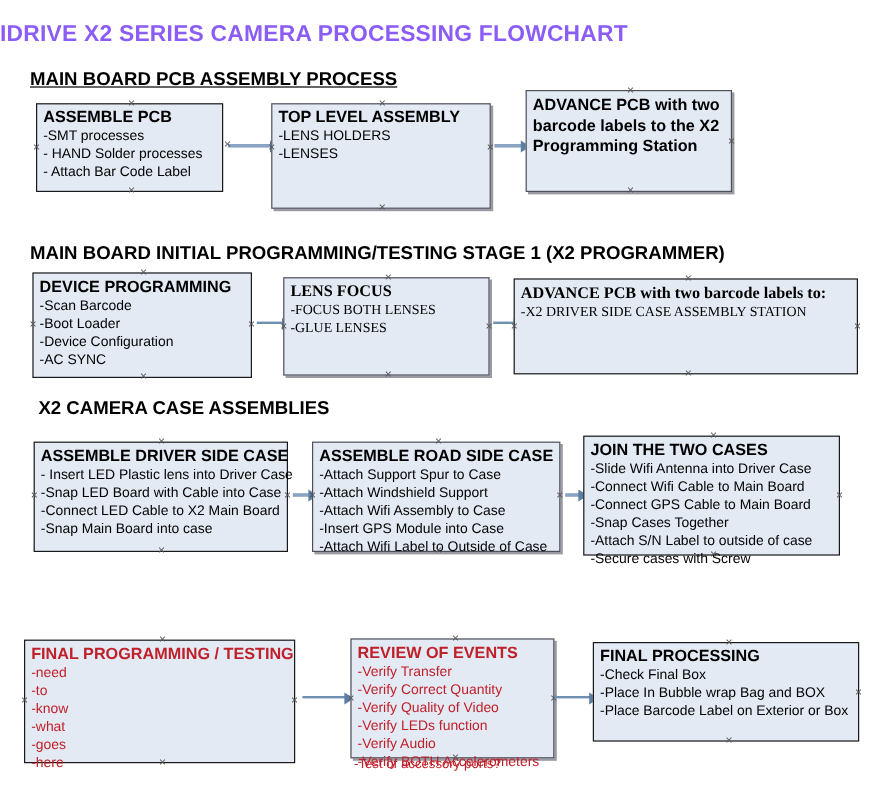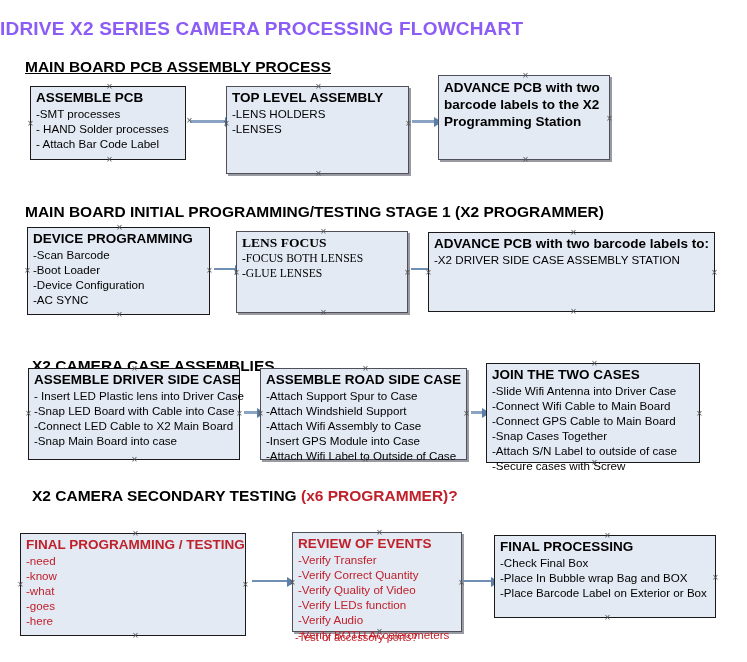--- a/index.html
+++ b/index.html
@@ -182,30 +182,30 @@
     <span class="hx" style="left:82px; top:-5px;"></span>
     <span class="hx" style="left:82px; bottom:-5px;"></span>
     <span class="hx" style="left:-5px; top:36px;"></span>
     <span class="hx" style="right:-5px; top:36px;"></span>
   </div>
 
   <div class="conn thin" style="left:411px; top:268px; width:18px;">
     <span class="head"></span>
   </div>
 
-  <div class="node" style="left:428px; top:232px; width:287px; height:80px;">
+  <div class="node" style="left:428px; top:232px; width:287px; height:80px;font-family:Liberation Serif, serif;">
     <div class="hd">ADVANCE PCB with two barcode labels to:</div>
     <div class="ln">-X2 DRIVER  SIDE  CASE  ASSEMBLY STATION</div>
     <span class="hx" style="left:140px; top:-5px;"></span>
     <span class="hx" style="left:140px; bottom:-5px;"></span>
     <span class="hx" style="left:-5px; top:35px;"></span>
     <span class="hx" style="right:-5px; top:35px;"></span>
   </div>
 
-  <div class="section-head" style="left:32px; top:357px;text-align:center;">X2 CAMERA CASE ASSEMBLIES</div>
+  <div class="section-head" style="left:32px; top:332px;text-align:center;">X2 CAMERA CASE ASSEMBLIES</div>
 
   <div class="node" style="left:28px; top:368px; width:212px; height:92px;">
     <div class="hd">ASSEMBLE DRIVER SIDE CASE</div>
     <div class="ln">- Insert LED Plastic lens into Driver Case</div>
     <div class="ln">-Snap LED Board with Cable into Case</div>
     <div class="ln">-Connect LED Cable to X2 Main Board</div>
     <div class="ln">-Snap Main Board into case</div>
     <span class="hx" style="left:101px; top:-5px;"></span>
     <span class="hx" style="left:101px; bottom:-5px;"></span>
     <span class="hx" style="left:-5px; top:40px;"></span>
@@ -239,27 +239,25 @@
     <div class="ln">-Connect Wifi Cable to Main Board</div>
     <div class="ln">-Connect GPS Cable to Main Board</div>
     <div class="ln">-Snap Cases Together</div>
     <div class="ln">-Attach S/N Label to outside of case</div>
     <div class="ln">-Secure cases with Screw</div>
     <span class="hx" style="left:103px; top:-5px;"></span>
     <span class="hx" style="left:103px; bottom:-5px;"></span>
     <span class="hx" style="right:-5px; top:45px;"></span>
   </div>
 
-  <div class="section-head" style="left:32px; top:487px;">
-    <span>X2 CAMERA SECONDARY TESTING </span><span class="accent">(x6 PROGRAMMER)?</span>
-  </div>
 
   <div class="node red" style="left:20px; top:533px; width:226px; height:103px;">
     <div class="hd">FINAL PROGRAMMING / TESTING</div>
     <div class="ln">-need</div>
+    <div class="ln">-to</div>
     <div class="ln">-know</div>
     <div class="ln">-what</div>
     <div class="ln">-goes</div>
     <div class="ln">-here</div>
     <span class="hx" style="left:110px; top:-5px;"></span>
     <span class="hx" style="left:110px; bottom:-5px;"></span>
     <span class="hx" style="left:-5px; top:46px;"></span>
     <span class="hx" style="right:-5px; top:46px;"></span>
   </div>
 

